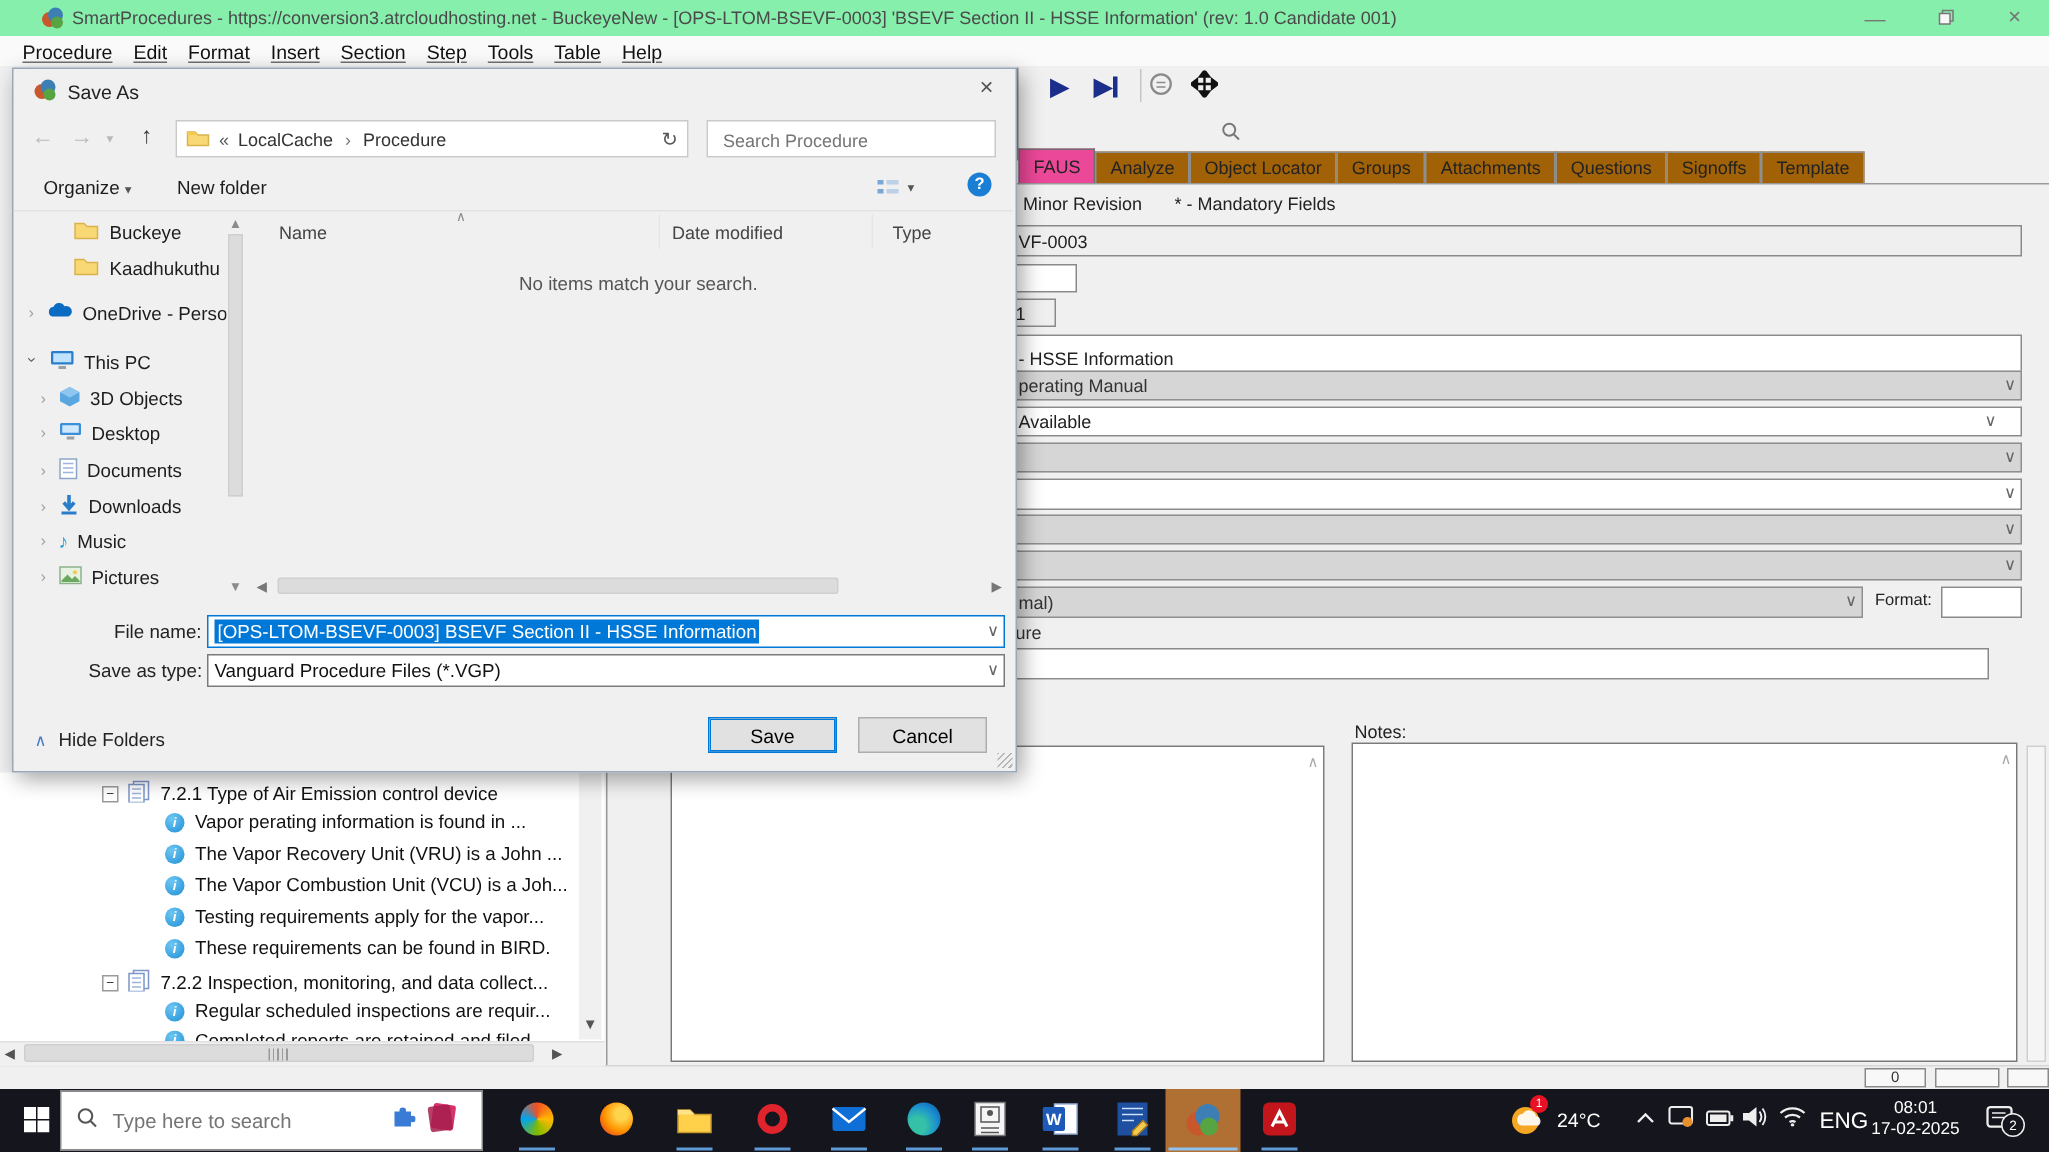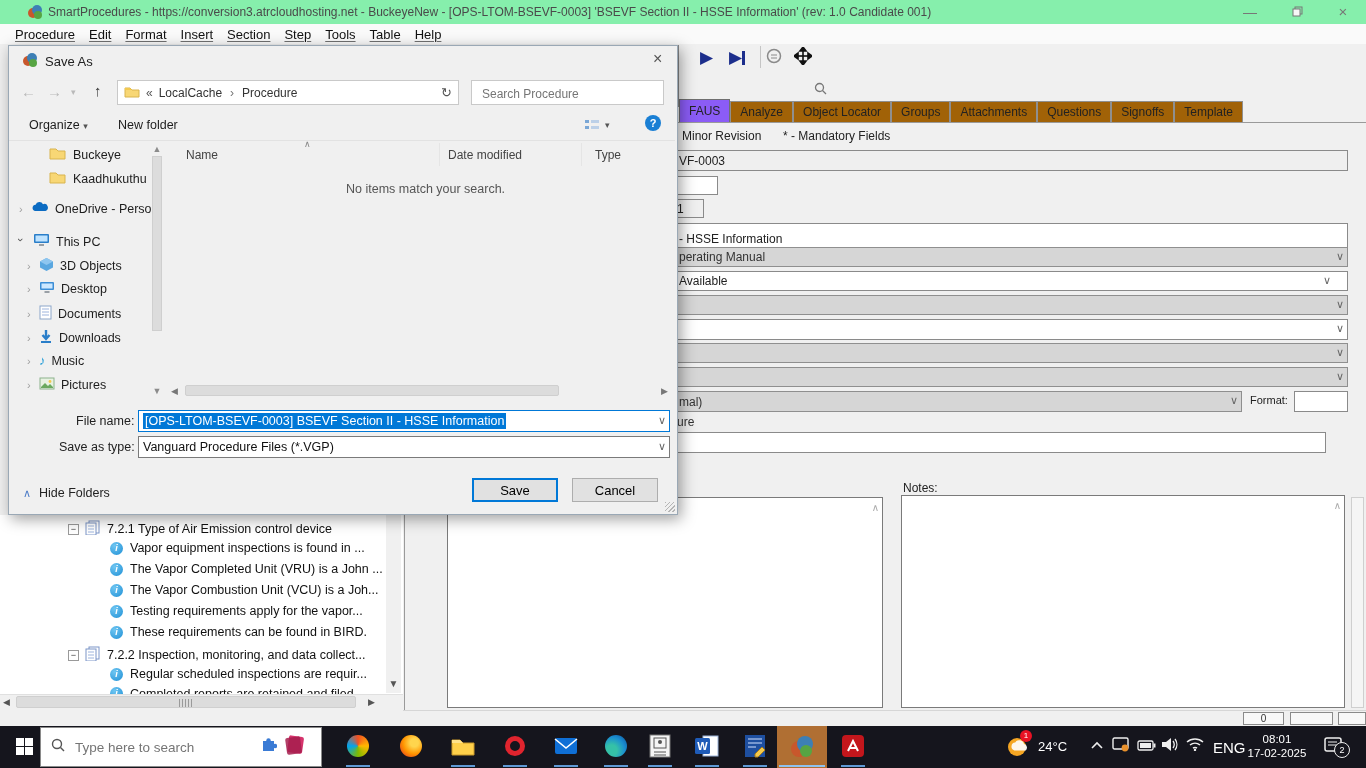--- a/index.html
+++ b/index.html
@@ -10,21 +10,21 @@
   
   .titlebar{left:0;top:0;width:1366px;height:24px;background:#86efac;}
   .titletext{left:48px;top:5px;font-size:12px;color:#4a4a4a;white-space:nowrap;}
   .winbtn{top:6px;width:14px;height:12px;color:#777;font-size:14px;line-height:12px;text-align:center;}
   .menubar{left:0;top:24px;width:1366px;height:20px;background:#fafafa;display:flex;align-items:center;padding-left:8px;box-sizing:border-box;}
   .menuitem{font-size:13px;color:#111;padding:0 7px;text-decoration:underline;text-decoration-color:rgba(0,0,0,.55);text-underline-offset:2px;}
   
   .vline{background:#8a8a8a;width:1px;}
   .tab{height:21px;border:1px solid #8f8f8f;border-bottom:none;background:#a16207;
        font-size:12px;color:#222;display:inline-flex;align-items:center;padding:0 9px;box-sizing:border-box;}
-  .tab.sel{background:#8b5cf6;height:23px;margin-top:-2px;border-color:#6f6f6f;}
+  .tab.sel{background:#ec4899;height:23px;margin-top:-2px;border-color:#6f6f6f;}
   .fldw{background:#fff;border:1px solid #8a8a8a;box-sizing:border-box;font-size:12px;color:#222;
         display:flex;align-items:center;padding-left:8px;overflow:hidden;white-space:nowrap;}
   .fldr{background:#efefef;border:1px solid #8a8a8a;box-sizing:border-box;font-size:12px;color:#222;
         display:flex;align-items:center;padding-left:8px;overflow:hidden;white-space:nowrap;}
   .fldg{background:#d6d6d6;border:1px solid #8f8f8f;box-sizing:border-box;font-size:12px;color:#333;
         display:flex;align-items:center;padding-left:8px;overflow:hidden;white-space:nowrap;}
   .cmbar{position:absolute;right:3px;top:2px;font-size:11px;color:#666;}
   .panelw{background:#fff;border:1px solid #7a7a7a;box-sizing:border-box;}
   .scrollup{position:absolute;right:3px;top:4px;color:#aaa;font-size:10px;}
   .statbox{background:#f8f8f8;border:1px solid #8a8a8a;box-sizing:border-box;font-size:10px;color:#333;
@@ -200,25 +200,25 @@
         <rect x="1" y="3" width="10" height="12" fill="#fff" stroke="#7c96c8"></rect>
         <line x1="3" y1="6" x2="9" y2="6" stroke="#9db4dd"></line>
         <line x1="3" y1="9" x2="9" y2="9" stroke="#9db4dd"></line>
         <line x1="3" y1="12" x2="9" y2="12" stroke="#9db4dd"></line>
       </svg>
   </span>
   <span>7.2.1 Type of Air Emission control device</span>
 </div>
 <div class="trow" style="left:110px;top:541px">
     <span class="inf">i</span>
-    <span>Vapor equipment inspections is found in ...</span>
+    <span>Vapor perating information is found in ...</span>
   </div>
 <div class="trow" style="left:110px;top:562px">
     <span class="inf">i</span>
-    <span>The Vapor Completed Unit (VRU) is a John ...</span>
+    <span>The Vapor Recovery Unit (VRU) is a John ...</span>
   </div>
 <div class="trow" style="left:110px;top:583px">
     <span class="inf">i</span>
     <span>The Vapor Combustion Unit (VCU) is a Joh...</span>
   </div>
 <div class="trow" style="left:110px;top:604px">
     <span class="inf">i</span>
     <span>Testing requirements apply for the vapor...</span>
   </div>
 <div class="trow" style="left:110px;top:625px">

